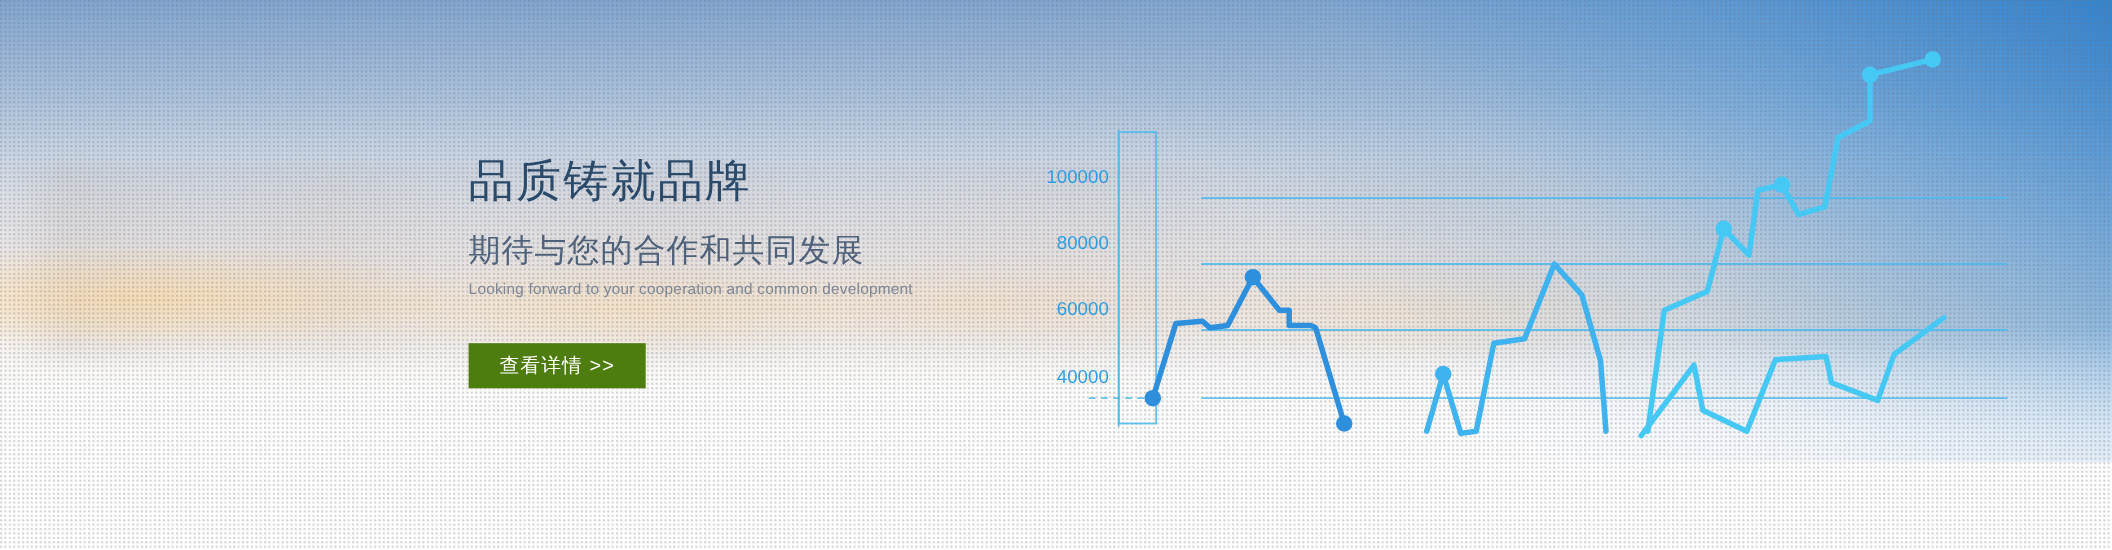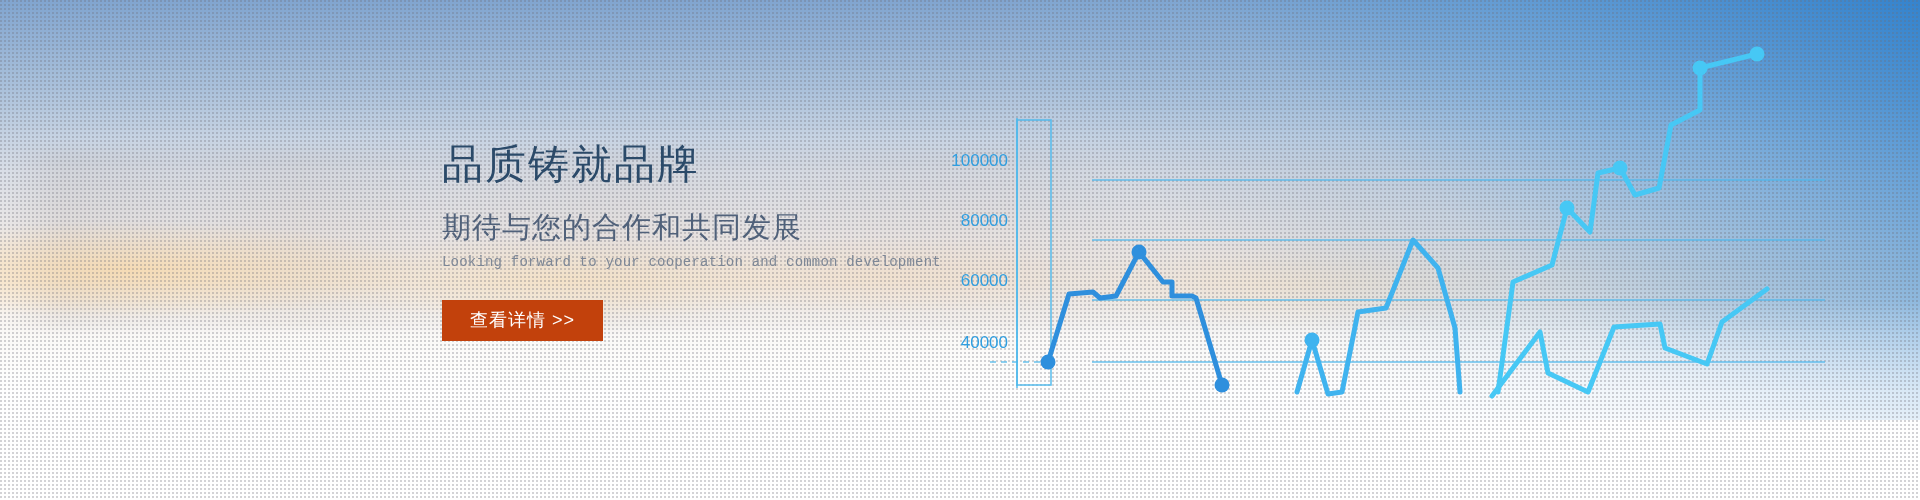--- a/index.html
+++ b/index.html
@@ -83,21 +83,21 @@
     inset: 0;
     background-image:
       radial-gradient(circle at 1px 1px, rgba(110,110,120,0.30) 0.9px, rgba(0,0,0,0) 1.2px);
     background-size: 4px 4px;
     pointer-events: none;
   }
 
   
   .text-block {
     position: absolute;
-    left: 442px;
+    left: 426px;
     top: 140px;
     width: 640px;
   }
   .title {
     font-size: 41px;
     letter-spacing: 2px;
     color: #2b4a69;
     line-height: 1.18;
     margin: 0;
     font-weight: 400;
@@ -108,29 +108,28 @@
     color: #50617a;
     margin: 20px 0 0 0;
     font-weight: 400;
   }
   .subtitle-en {
     font-size: 14px;
     letter-spacing: .2px;
     color: #7d8796;
     margin: 6px 0 0 0;
     font-weight: 400;
-    font-family: Liberation Mono, monospace;
   }
   .cta {
     display: inline-block;
-    margin-top: 30px;
+    margin-top: 42px;
     padding: 0 28px;
     height: 41px;
     line-height: 41px;
-    background: #c2410c;
+    background: #4d7c0f;
     color: #ffffff;
     font-size: 18px;
     letter-spacing: 1px;
     border: 0;
     cursor: pointer;
     font-family: inherit;
   }
 
   
   .chart {

